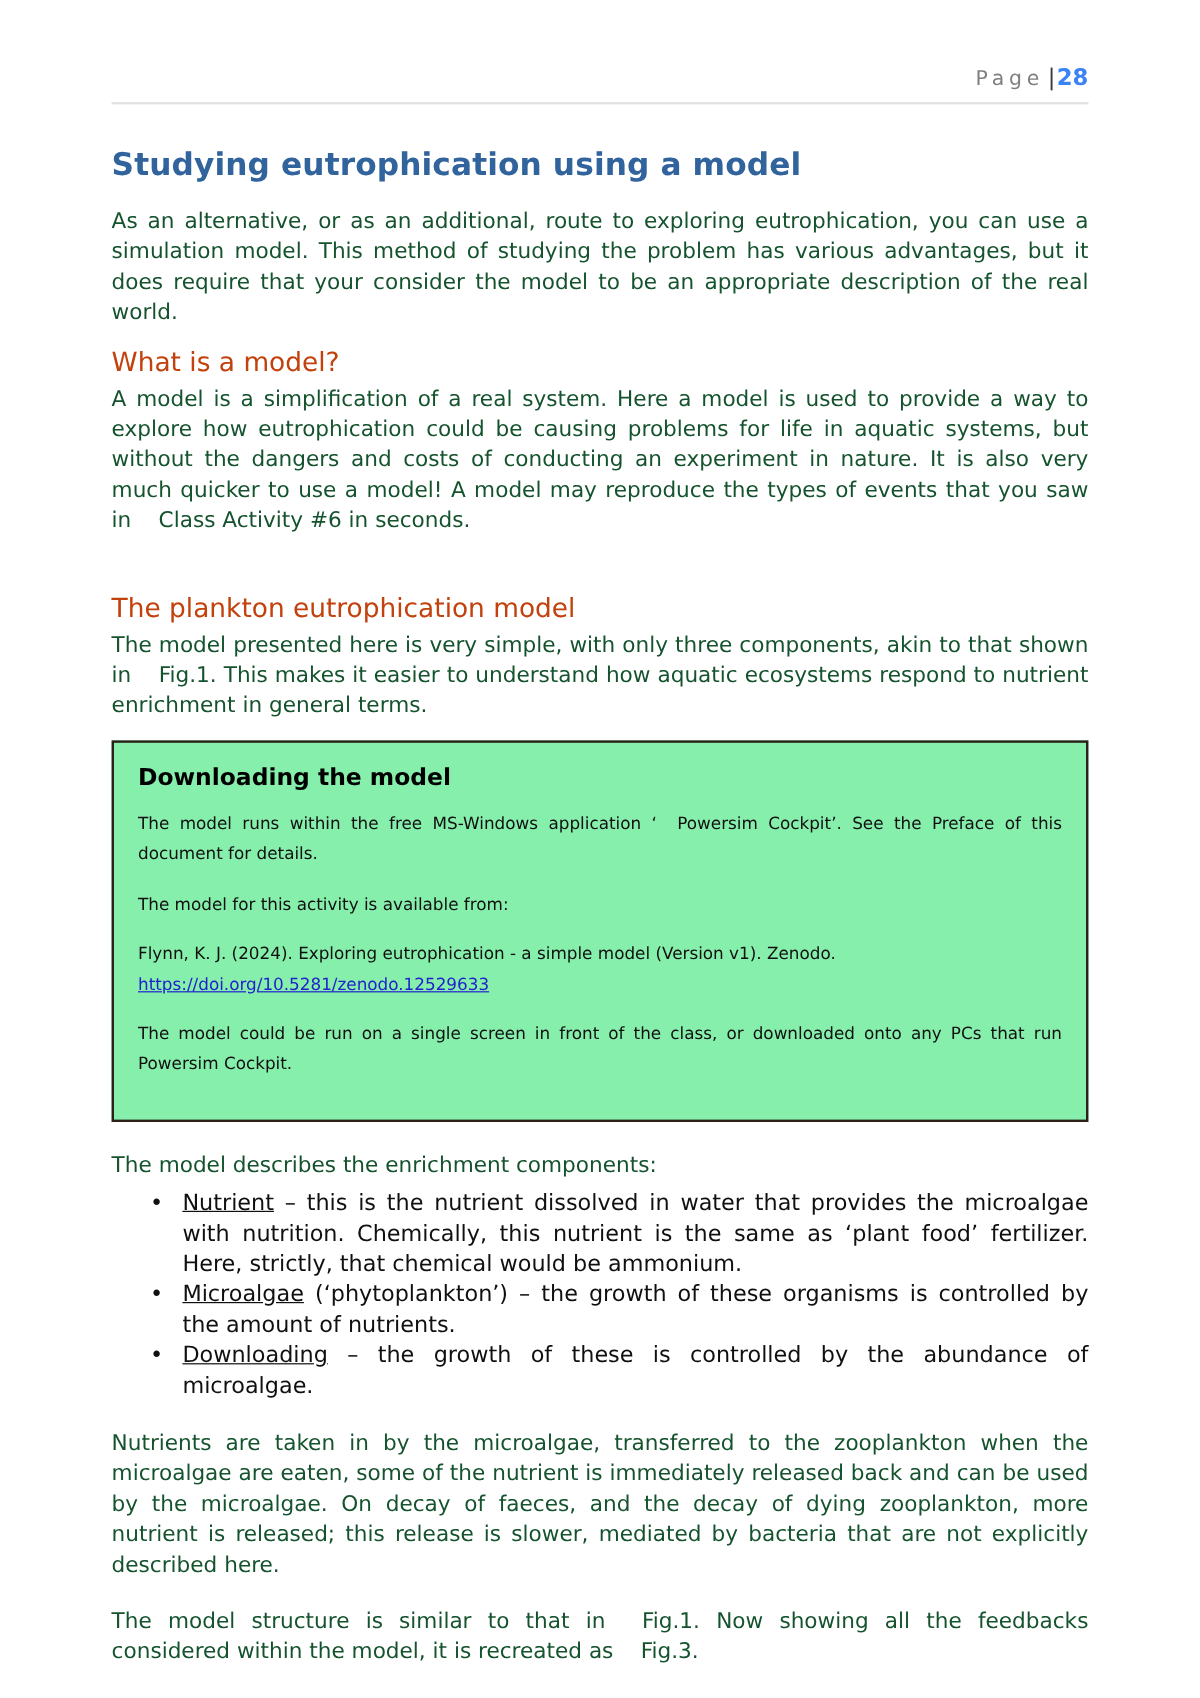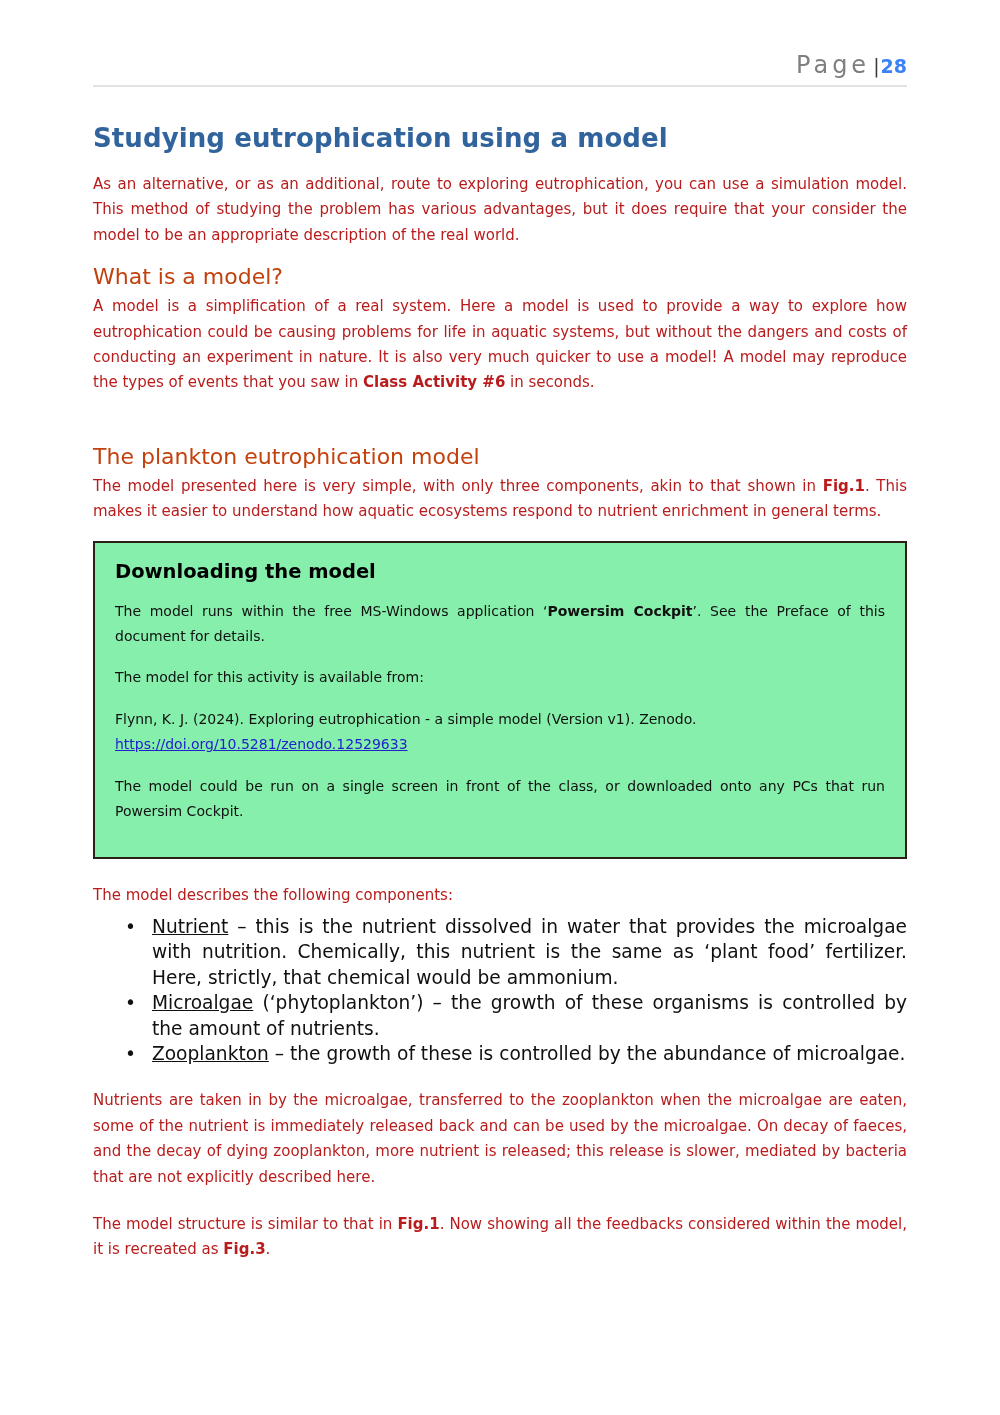--- a/index.html
+++ b/index.html
@@ -28,21 +28,21 @@
     top: 52px;
     width: 814px;
     text-align: right;
     font-size: 19px;
     line-height: 26px;
     white-space: nowrap;
   }
   .page-header .hdr-word {
     letter-spacing: 4px;
     color: #7f7f7f;
-    font-size: 24px;
+    font-size: 17px;
   }
   .page-header .hdr-bar {
     color: #3a3a3a;
     letter-spacing: 0;
     margin: 0 1px 0 3px;
   }
   .page-header .hdr-num {
     font-weight: bold;
     color: #3b82f6;
     font-size: 19px;
@@ -76,36 +76,36 @@
   h2.doc-subtitle {
     margin: 0 0 2px 0;
     font-size: 22px;
     line-height: 30px;
     font-weight: normal;
     color: #c2410c;
   }
 
   p.body {
     margin: 0;
-    font-size: 15px;
+    font-size: 18px;
     line-height: 25.4px;
     text-align: justify;
-    color: #b91c1c;
+    color: #14532d;
   }
   p.body.left {
     text-align: left;
   }
   p.gap {
     margin-top: 22px;
   }
   .spacer-sm { height: 14px; }
   .spacer-md { height: 24px; }
   .spacer-lg { height: 46px; }
 
-  b, .b { font-weight: bold; }
+  b, .b { font-weight: normal; margin-left: 17px; }
   .u { text-decoration: underline; }
 
   
   .callout {
     margin-top: 16px;
     box-sizing: border-box;
     width: 814px;
     background: #86efac;
     border: 2px solid #2b2018;
     padding: 14px 20px 16px 20px;
@@ -185,31 +185,31 @@
     <div class="callout">
       <h3>Downloading the model</h3>
       <p><span>The model runs within the free MS-Windows application ‘</span><b>Powersim Cockpit</b><span>’. See the Preface of this document for details.</span></p>
       <p class="left">The model for this activity is available from:</p>
       <p class="left"><span>Flynn, K. J. (2024). Exploring eutrophication - a simple model (Version v1). Zenodo. </span><a class="doi" href="#">https://doi.org/10.5281/zenodo.12529633</a></p>
       <p class="last">  The model could be run on a single screen in front of the class, or downloaded onto any PCs that run Powersim Cockpit.</p>
     </div>
 
     <div class="spacer-md"></div>
 
-    <p class="body left">The model describes the following components:</p>
+    <p class="body left">The model describes the enrichment components:</p>
 
     <ul class="bullets">
       <li>
         <span class="dot">•</span><span class="u">Nutrient</span><span> – this is the nutrient dissolved in water that provides the microalgae with nutrition. Chemically, this nutrient is the same as ‘plant food’ fertilizer. Here, strictly, that chemical would be ammonium.</span>
       </li>
       <li>
         <span class="dot">•</span><span class="u">Microalgae</span><span> (‘phytoplankton’) – the growth of these organisms is controlled by the amount of nutrients.</span>
       </li>
       <li>
-        <span class="dot">•</span><span class="u">Zooplankton</span><span> – the growth of these is controlled by the abundance of microalgae.</span>
+        <span class="dot">•</span><span class="u">Downloading</span><span> – the growth of these is controlled by the abundance of microalgae.</span>
       </li>
     </ul>
 
     <p class="body gap">Nutrients are taken in by the microalgae, transferred to the zooplankton when the microalgae are eaten, some of the nutrient is immediately released back and can be used by the microalgae. On decay of faeces, and the decay of dying zooplankton, more nutrient is released; this release is slower, mediated by bacteria that are not explicitly described here.</p>
 
     <p class="body gap"><span>The model structure is similar to that in </span><b>Fig.1</b><span>. Now showing all the feedbacks considered within the model, it is recreated as </span><b>Fig.3</b><span>.</span></p>
 
   </div>
 </div>
 

